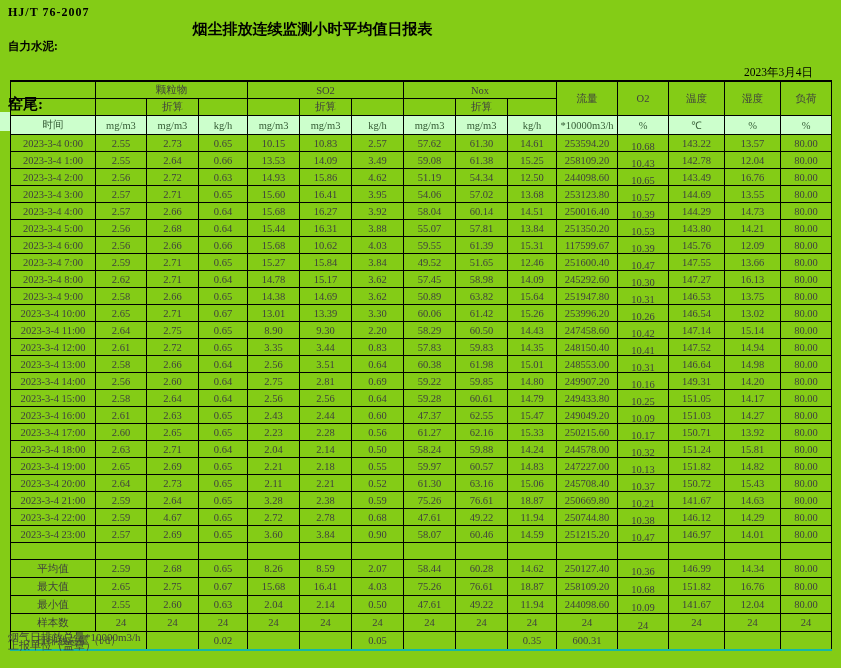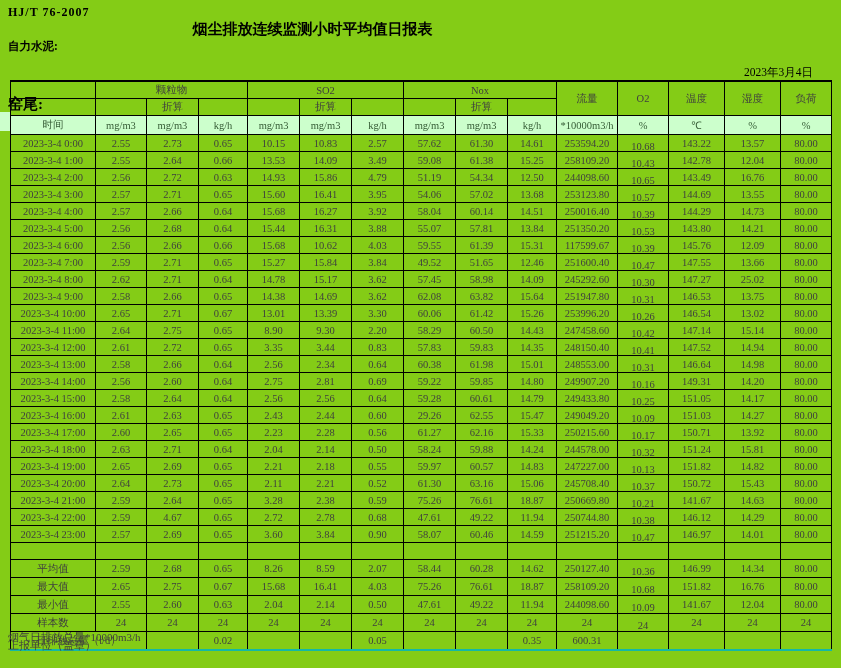--- a/index.html
+++ b/index.html
@@ -162,21 +162,21 @@
           <td>12.04</td>
           <td>80.00</td>
         </tr>
         <tr>
           <td>2023-3-4 2:00</td>
           <td>2.56</td>
           <td>2.72</td>
           <td>0.63</td>
           <td>14.93</td>
           <td>15.86</td>
-          <td>4.79</td>
+          <td>4.62</td>
           <td>51.19</td>
           <td>54.34</td>
           <td>12.50</td>
           <td>244098.60</td>
           <td><span class="o2-offset">10.65</span></td>
           <td>143.49</td>
           <td>16.76</td>
           <td>80.00</td>
         </tr>
         <tr>
@@ -271,32 +271,32 @@
           <td>0.64</td>
           <td>14.78</td>
           <td>15.17</td>
           <td>3.62</td>
           <td>57.45</td>
           <td>58.98</td>
           <td>14.09</td>
           <td>245292.60</td>
           <td><span class="o2-offset">10.30</span></td>
           <td>147.27</td>
-          <td>25.02</td>
+          <td>16.13</td>
           <td>80.00</td>
         </tr>
         <tr>
           <td>2023-3-4 9:00</td>
           <td>2.58</td>
           <td>2.66</td>
           <td>0.65</td>
           <td>14.38</td>
           <td>14.69</td>
           <td>3.62</td>
-          <td>62.08</td>
+          <td>50.89</td>
           <td>63.82</td>
           <td>15.64</td>
           <td>251947.80</td>
           <td><span class="o2-offset">10.31</span></td>
           <td>146.53</td>
           <td>13.75</td>
           <td>80.00</td>
         </tr>
         <tr>
           <td>2023-3-4 10:00</td>
@@ -348,21 +348,21 @@
           <td>147.52</td>
           <td>14.94</td>
           <td>80.00</td>
         </tr>
         <tr>
           <td>2023-3-4 13:00</td>
           <td>2.58</td>
           <td>2.66</td>
           <td>0.64</td>
           <td>2.56</td>
-          <td>2.34</td>
+          <td>3.51</td>
           <td>0.64</td>
           <td>60.38</td>
           <td>61.98</td>
           <td>15.01</td>
           <td>248553.00</td>
           <td><span class="o2-offset">10.31</span></td>
           <td>146.64</td>
           <td>14.98</td>
           <td>80.00</td>
         </tr>
@@ -401,21 +401,21 @@
           <td>80.00</td>
         </tr>
         <tr>
           <td>2023-3-4 16:00</td>
           <td>2.61</td>
           <td>2.63</td>
           <td>0.65</td>
           <td>2.43</td>
           <td>2.44</td>
           <td>0.60</td>
-          <td>29.26</td>
+          <td>47.37</td>
           <td>62.55</td>
           <td>15.47</td>
           <td>249049.20</td>
           <td><span class="o2-offset">10.09</span></td>
           <td>151.03</td>
           <td>14.27</td>
           <td>80.00</td>
         </tr>
         <tr>
           <td>2023-3-4 17:00</td>

